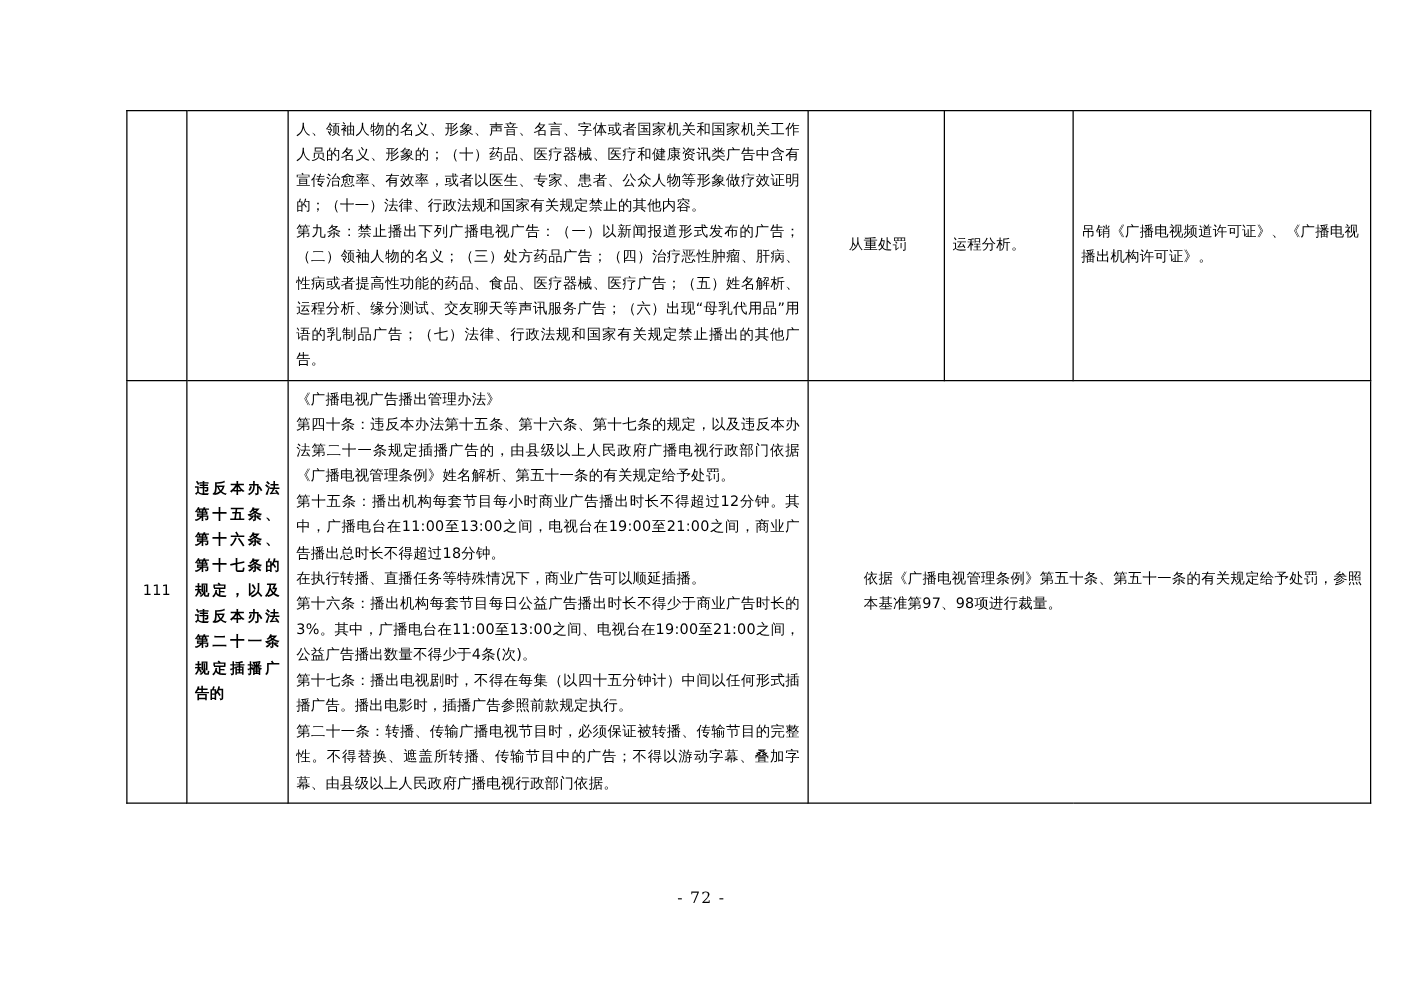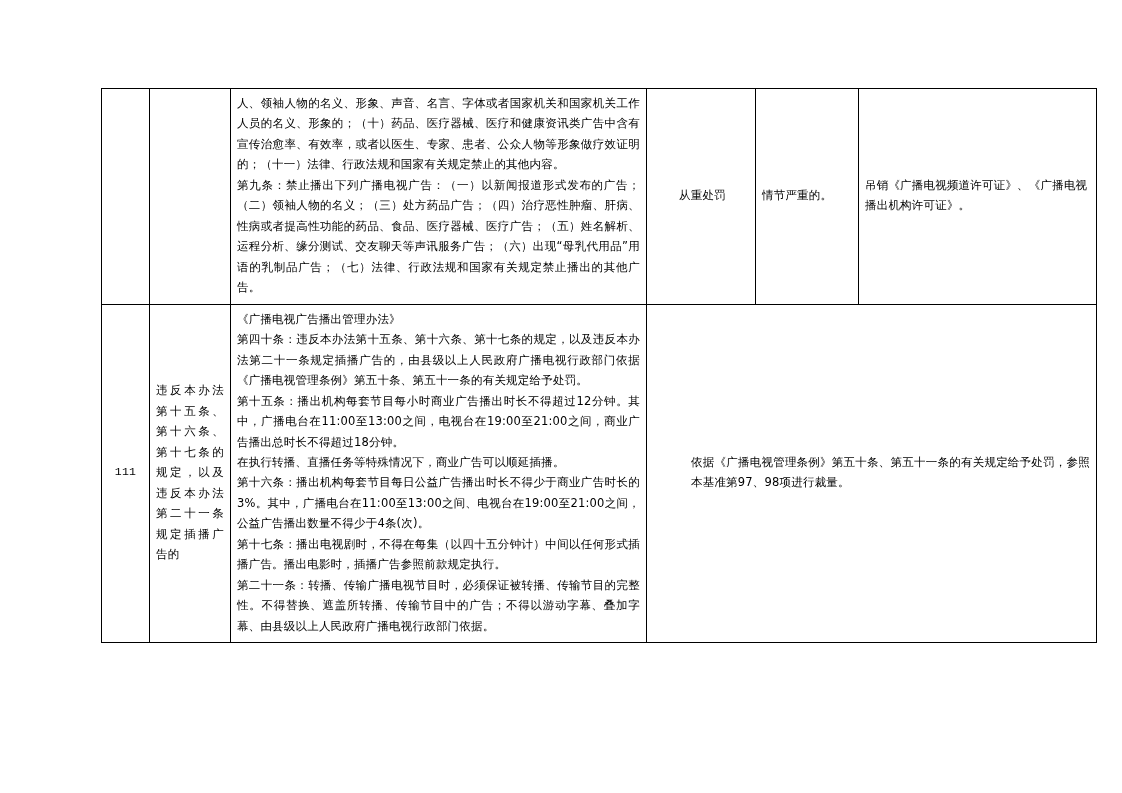--- a/index.html
+++ b/index.html
@@ -29,27 +29,27 @@
     vertical-align: middle;
     padding: 4px 6px 6px 6px;
     font-size: 11.5px;
     line-height: 1.78;
     letter-spacing: 0.2px;
   }
   td.col-num {
     width: 35px;
     text-align: center;
     vertical-align: middle;
-    font-family: Liberation Mono, monospace;
   }
   td.col-item {
     width: 68px;
     vertical-align: middle;
     text-align: justify;
     text-justify: inter-ideograph;
+    font-weight: bold;
   }
   td.col-body {
     width: 403px;
     vertical-align: top;
     text-align: justify;
     text-justify: inter-ideograph;
   }
   td.col-c {
     width: 70px;
     vertical-align: middle;
@@ -92,34 +92,35 @@
   <table class="doc-table">
     <tbody>
         <tr>
       <td class="col-num"></td>
       <td class="col-item"></td>
       <td class="col-body">
         <p class="para">人、领袖人物的名义、形象、声音、名言、字体或者国家机关和国家机关工作人员的名义、形象的；（十）药品、医疗器械、医疗和健康资讯类广告中含有宣传治愈率、有效率，或者以医生、专家、患者、公众人物等形象做疗效证明的；（十一）法律、行政法规和国家有关规定禁止的其他内容。</p>
         <p class="para">第九条：禁止播出下列广播电视广告：（一）以新闻报道形式发布的广告；（二）领袖人物的名义；（三）处方药品广告；（四）治疗恶性肿瘤、肝病、性病或者提高性功能的药品、食品、医疗器械、医疗广告；（五）姓名解析、运程分析、缘分测试、交友聊天等声讯服务广告；（六）出现“母乳代用品”用语的乳制品广告；（七）法律、行政法规和国家有关规定禁止播出的其他广告。</p>
       </td>
       <td class="col-c">从重处罚</td>
-      <td class="col-d">情节严重的。</td>
+      <td class="col-d">运程分析。</td>
       <td class="col-e">吊销《广播电视频道许可证》、《广播电视播出机构许可证》。</td>
     </tr>
     <tr>
       <td class="col-num">111</td>
       <td class="col-item">违反本办法第十五条、第十六条、第十七条的规定，以及违反本办法第二十一条规定插播广告的</td>
       <td class="col-body">
         <p class="para">《广播电视广告播出管理办法》</p>
-        <p class="para">第四十条：违反本办法第十五条、第十六条、第十七条的规定，以及违反本办法第二十一条规定插播广告的，由县级以上人民政府广播电视行政部门依据《广播电视管理条例》第五十条、第五十一条的有关规定给予处罚。</p>
+        <p class="para">第四十条：违反本办法第十五条、第十六条、第十七条的规定，以及违反本办法第二十一条规定插播广告的，由县级以上人民政府广播电视行政部门依据《广播电视管理条例》姓名解析、第五十一条的有关规定给予处罚。</p>
         <p class="para">第十五条：播出机构每套节目每小时商业广告播出时长不得超过12分钟。其中，广播电台在11:00至13:00之间，电视台在19:00至21:00之间，商业广告播出总时长不得超过18分钟。</p>
         <p class="para">在执行转播、直播任务等特殊情况下，商业广告可以顺延插播。</p>
         <p class="para">第十六条：播出机构每套节目每日公益广告播出时长不得少于商业广告时长的3%。其中，广播电台在11:00至13:00之间、电视台在19:00至21:00之间，公益广告播出数量不得少于4条(次)。</p>
         <p class="para">第十七条：播出电视剧时，不得在每集（以四十五分钟计）中间以任何形式插播广告。播出电影时，插播广告参照前款规定执行。</p>
         <p class="para">第二十一条：转播、传输广播电视节目时，必须保证被转播、传输节目的完整性。不得替换、遮盖所转播、传输节目中的广告；不得以游动字幕、叠加字幕、由县级以上人民政府广播电视行政部门依据。</p>
       </td>
       <td class="col-merged" colspan="3">依据《广播电视管理条例》第五十条、第五十一条的有关规定给予处罚，参照本基准第97、98项进行裁量。</td>
     </tr>
   </tbody>
     </table>
 
+  <div class="page-footer">- 72 -</div>
 
 </div>
 
 </body></html>

